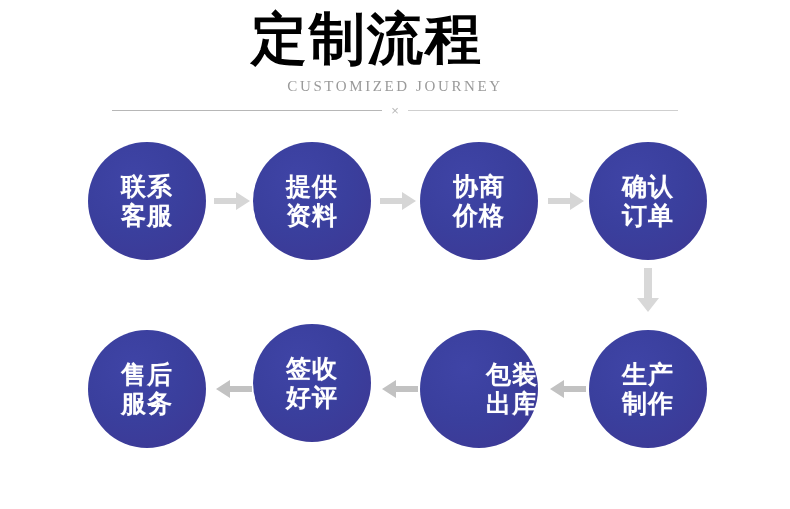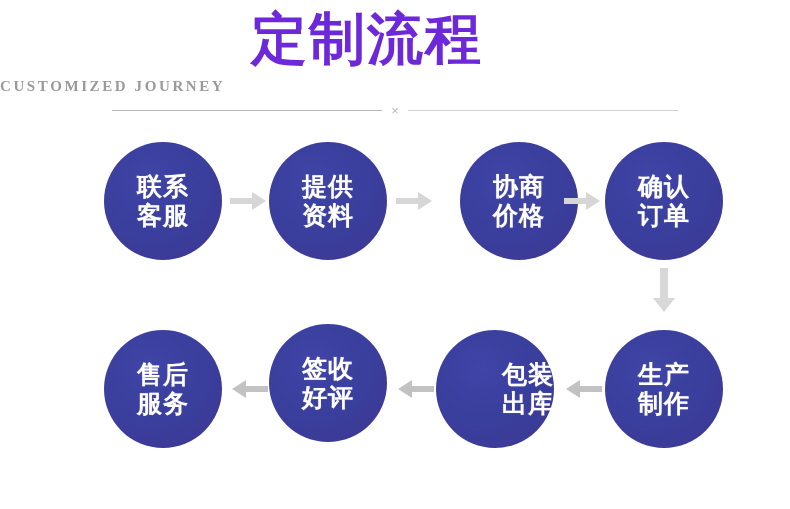--- a/index.html
+++ b/index.html
@@ -25,32 +25,33 @@
   }
   .page-title {
     position: absolute;
     left: 0;
     top: 6px;
     width: 734px;
     text-align: center;
     font-size: 56px;
     line-height: 66px;
     font-weight: bold;
-    color: #6d28d9;
+    color: #000000;
     letter-spacing: 2px;
     font-family: "DejaVu Sans", "Liberation Sans", sans-serif;
   }
   .page-subtitle {
     position: absolute;
     left: 0;
     top: 76px;
     width: 790px;
+    text-align: center;
     font-size: 15px;
     line-height: 20px;
-    font-weight: bold;
+    font-weight: normal;
     color: #9a9a9a;
     letter-spacing: 2.6px;
     font-family: "Liberation Serif", "DejaVu Serif", serif;
   }
   .divider {
     position: absolute;
     left: 112px;
     top: 100px;
     width: 566px;
     height: 20px;
@@ -74,21 +75,20 @@
     color: #b9b9b9;
   }
 
   
   .flow {
     position: absolute;
     left: 0;
     top: 128px;
     width: 650px;
     height: 381px;
-    margin-left: 16px;
   }
   .node {
     position: absolute;
     width: 118px;
     height: 118px;
     border-radius: 50%;
     background: radial-gradient(circle at 38% 32%, #3f44a6 0%, #3a3f9d 48%, #3c3a97 78%, #423b95 100%);
     display: flex;
     flex-direction: column;
     align-items: center;
@@ -102,21 +102,21 @@
     font-weight: bold;
     letter-spacing: 1px;
     font-family: "DejaVu Sans", "Liberation Sans", sans-serif;
     white-space: nowrap;
     text-shadow: 0 0 1px rgba(255,255,255,0.35);
   }
 
   
   #node-0 { left: 88px;  top: 14px; }
   #node-1 { left: 253px; top: 14px; }
-  #node-2 { left: 444px; top: 14px; }
+  #node-2 { left: 420px; top: 14px; }
   #node-3 { left: 589px; top: 14px; text-align: center; }
   
   #node-4 { left: 589px; top: 202px; justify-content: center; }
   #node-5 { left: 420px; top: 202px; align-items: flex-end; }
   #node-6 { left: 253px; top: 196px; justify-content: center; }
   #node-7 { left: 88px;  top: 202px; }
 
   
   .arrow {
     position: absolute;

